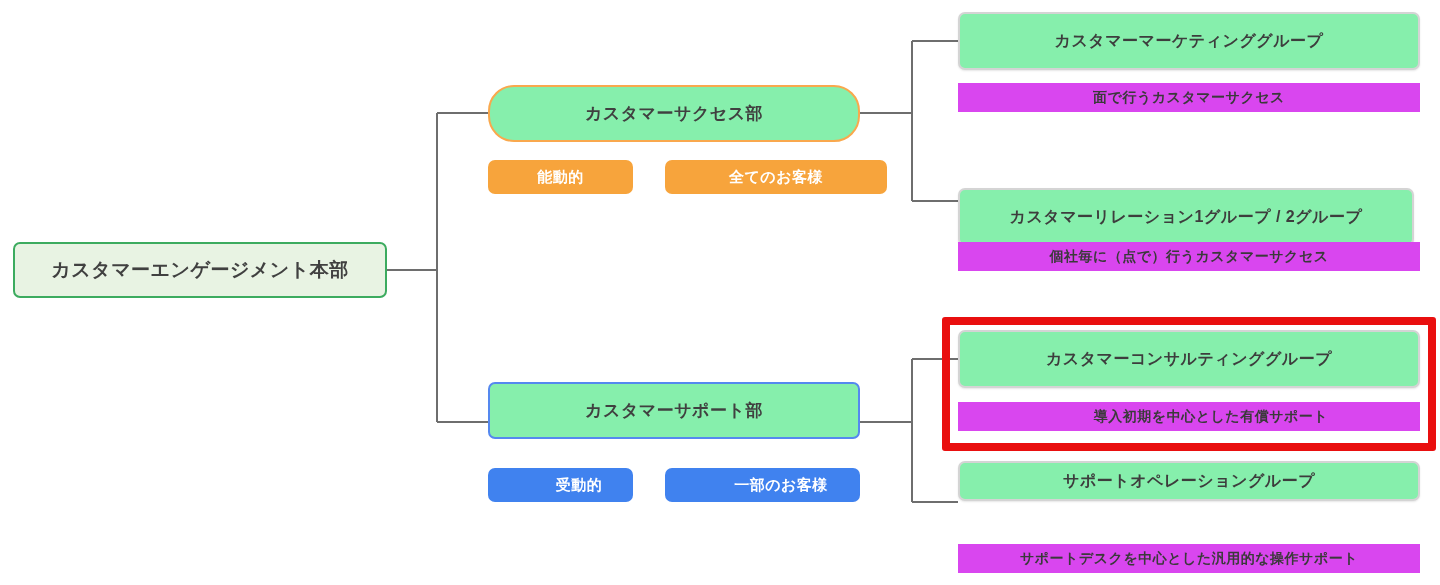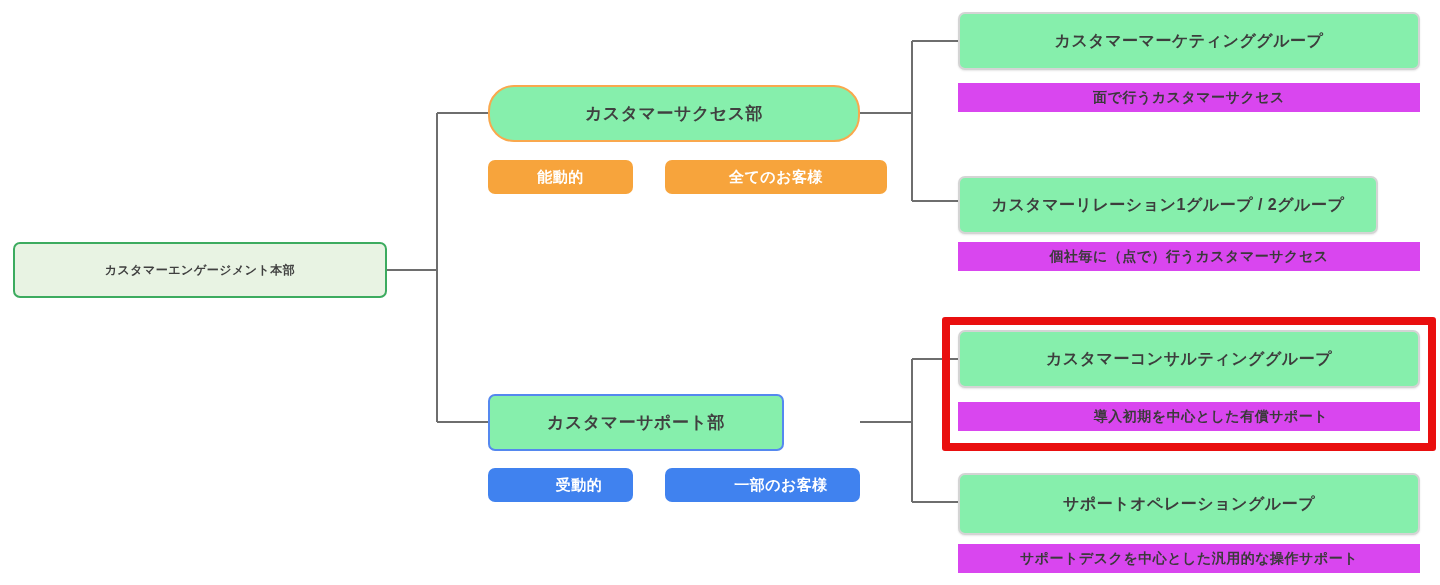--- a/index.html
+++ b/index.html
@@ -7,21 +7,21 @@
     position:relative; width:1440px; height:585px; background:#ffffff;
     font-family:"Liberation Sans","DejaVu Sans",sans-serif; overflow:hidden;
   }
   .lines { position:absolute; left:0; top:0; z-index:0; }
   .box {
     position:absolute; box-sizing:border-box; background:#86efac;
     display:flex; align-items:center; justify-content:center;
     border-radius:7px; font-weight:bold; color:#404040; z-index:1;
     text-align:center; letter-spacing:0.5px;
   }
-  .root-box { border:2px solid #3cab5f; background:#e8f3e3; font-size:12px; }
+  .root-box { border:2px solid #3cab5f; background:#e8f3e3; font-size:19px; }
   .dept-box { font-size:17px; }
   .dept-orange { border:2px solid #f9a84d; }
   .dept-blue  { border:2px solid #5588ef; }
   .group-box  { border:2px solid #d4d4d4; box-shadow:0 1px 2px rgba(0,0,0,0.10); font-size:16px; color:#3d3d3d; }
   .badge {
     position:absolute; box-sizing:border-box; z-index:1;
     display:flex; align-items:center; justify-content:center;
     border-radius:7px; color:#ffffff; font-weight:bold; font-size:15px;
     letter-spacing:0.5px;
   }
@@ -56,52 +56,52 @@
   <div class="box dept-box dept-orange" style="left:488px; top:85px; width:372px; height:57px;border-radius:26px;">
     <span>カスタマーサクセス部</span>
   </div>
   <div class="badge badge-orange" style="left:488px; top:160px; width:145px; height:34px;">
     <span>能動的</span>
   </div>
   <div class="badge badge-orange" style="left:665px; top:160px; width:222px; height:34px;">
     <span>全てのお客様</span>
   </div>
 
-  <div class="box dept-box dept-blue" style="left:488px; top:394px; width:296px; height:57px;justify-content:center;">
+  <div class="box dept-box dept-blue" style="left:488px; top:382px; width:372px; height:57px;justify-content:center;">
     <span>カスタマーサポート部</span>
   </div>
   <div class="badge badge-blue" style="left:488px; top:468px; width:145px; height:34px;">
     <span>受動的</span>
   </div>
   <div class="badge badge-blue" style="left:665px; top:468px; width:195px; height:34px;">
     <span>一部のお客様</span>
   </div>
 
   <div class="box group-box" style="left:958px; top:12px; width:462px; height:58px;">
     <span>カスタマーマーケティンググループ</span>
   </div>
   <div class="caption" style="left:958px; top:83px; width:462px; height:29px;">
     <span>面で行うカスタマーサクセス</span>
   </div>
 
-  <div class="box group-box" style="left:958px; top:176px; width:420px; height:58px;">
+  <div class="box group-box" style="left:958px; top:188px; width:456px; height:58px;">
     <span>カスタマーリレーション1グループ / 2グループ</span>
   </div>
   <div class="caption" style="left:958px; top:242px; width:462px; height:29px;">
     <span>個社毎に（点で）行うカスタマーサクセス</span>
   </div>
 
   <div class="box group-box" style="left:958px; top:330px; width:462px; height:58px;">
     <span>カスタマーコンサルティンググループ</span>
   </div>
   <div class="caption" style="left:958px; top:402px; width:462px; height:29px;padding-left:44px;">
     <span>導入初期を中心とした有償サポート</span>
   </div>
   <div class="highlight-frame"></div>
 
-  <div class="box group-box" style="left:958px; top:473px; width:462px; height:62px;">
+  <div class="box group-box" style="left:958px; top:461px; width:462px; height:40px;">
     <span>サポートオペレーショングループ</span>
   </div>
   <div class="caption" style="left:958px; top:544px; width:462px; height:29px;">
     <span>サポートデスクを中心とした汎用的な操作サポート</span>
   </div>
 
 </div>
 
 </body></html>

